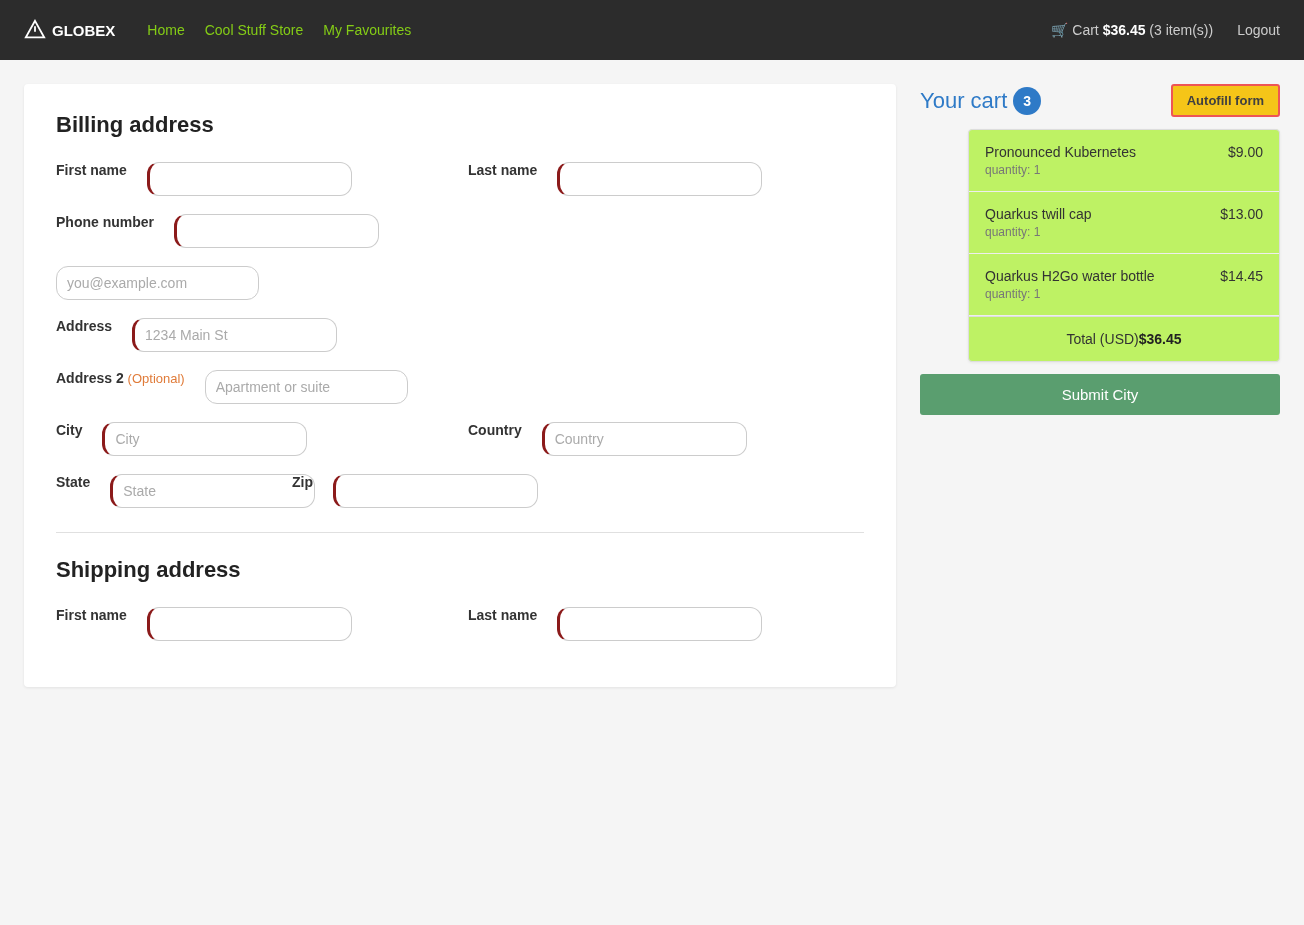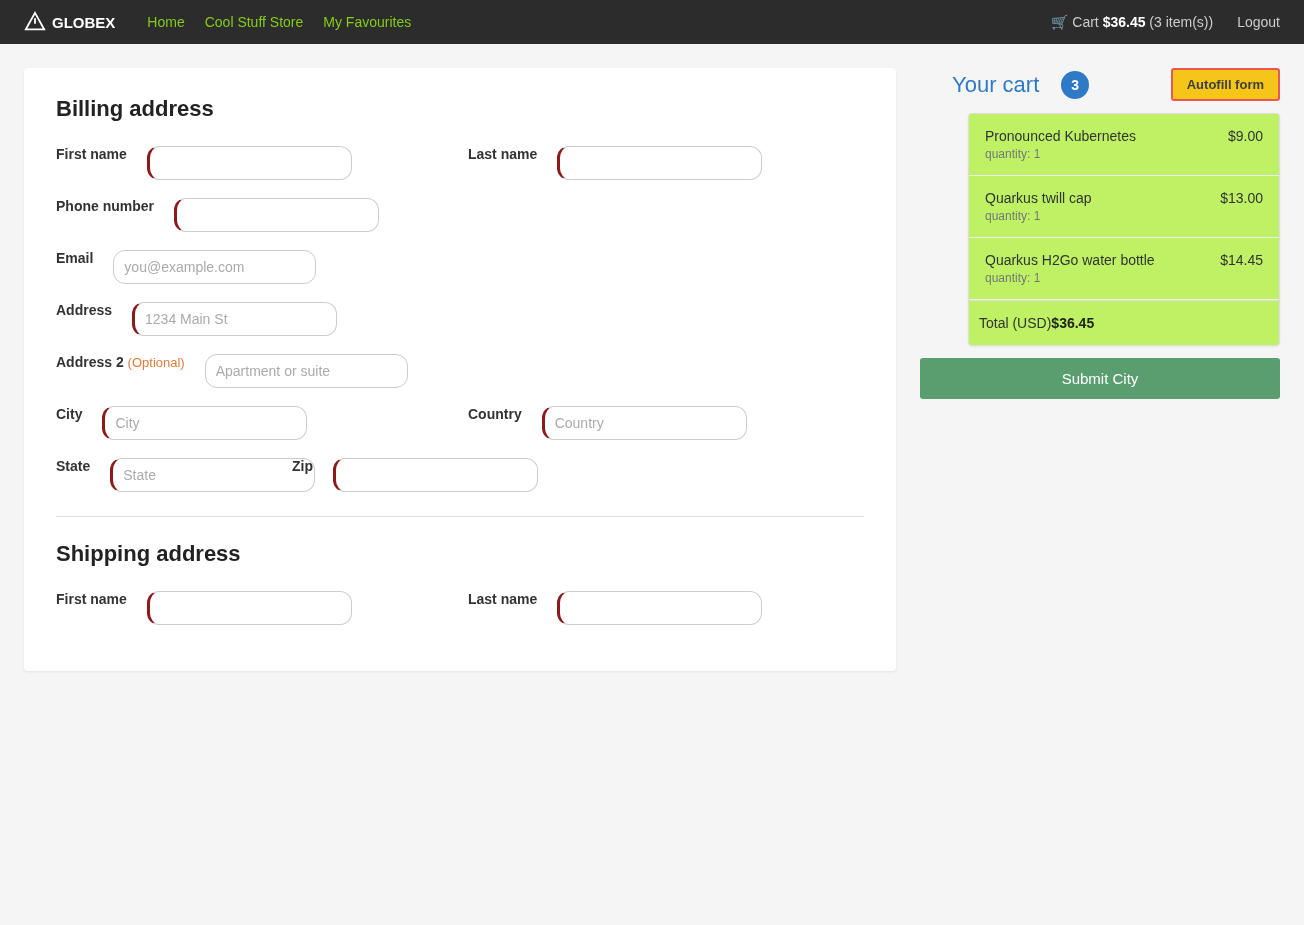--- a/index.html
+++ b/index.html
@@ -5,21 +5,21 @@
     * { box-sizing: border-box; margin: 0; padding: 0; }
     body { font-family: Arial, sans-serif; background: #f5f5f5; font-size: 14px; color: #333; }
 
     
     nav {
       background: #2c2c2c;
       color: #fff;
       display: flex;
       align-items: center;
       padding: 0 24px;
-      height: 44px;
+      height: 60px;
     }
     .nav-logo {
       display: flex;
       align-items: center;
       font-weight: bold;
       font-size: 15px;
       color: #fff;
       margin-right: 32px;
       gap: 6px;
     }
@@ -98,22 +98,21 @@
     }
     .cart-header {
       display: flex;
       align-items: center;
       justify-content: space-between;
       margin-bottom: 12px;
     }
     .cart-title-group {
       display: flex;
       align-items: center;
-      gap: 22px;
-      margin-left: 32px;
+      gap: 6px;
     }
     .cart-title {
       font-size: 22px;
       color: #2e7ac7;
       font-weight: normal;
     }
     .cart-badge {
       background: #2e7ac7;
       color: #fff;
       border-radius: 50%;
@@ -148,21 +147,21 @@
       justify-content: space-between;
       padding: 14px 16px;
       border-bottom: 1px solid #eee;
     }
     .cart-item:last-of-type { border-bottom: none; }
     .cart-item-name { font-size: 14px; color: #333; font-weight: 500; }
     .cart-item-qty { font-size: 12px; color: #777; margin-top: 3px; }
     .cart-item-price { font-size: 14px; color: #333; }
     .cart-total {
       display: flex;
-      justify-content: flex-start;
+      justify-content: center;
       padding: 14px 10px;
       border-top: 1px solid #ddd;
     }
     .cart-total-label { font-size: 14px; color: #333; }
     .cart-total-amount { font-size: 14px; font-weight: bold; color: #222; }
     .submit-btn {
       width: 100%;
       background: #5a9e6f;
       color: #fff;
       border: none;
@@ -215,21 +214,20 @@
 
     <div class="form-row">
       <div class="form-group">
         <label>Phone number</label>
         <input type="text" value="" style="max-width: 320px;">
       </div>
     </div>
 
     <div class="form-row">
       <div class="form-group">
-        <label>Email</label>
         <input type="email" placeholder="you@example.com" style="border-left: 1px solid rgb(204, 204, 204);">
       </div>
     </div>
 
     <div class="form-row">
       <div class="form-group">
         <label>Address</label>
         <input type="text" placeholder="1234 Main St" style="">
       </div>
     </div>

